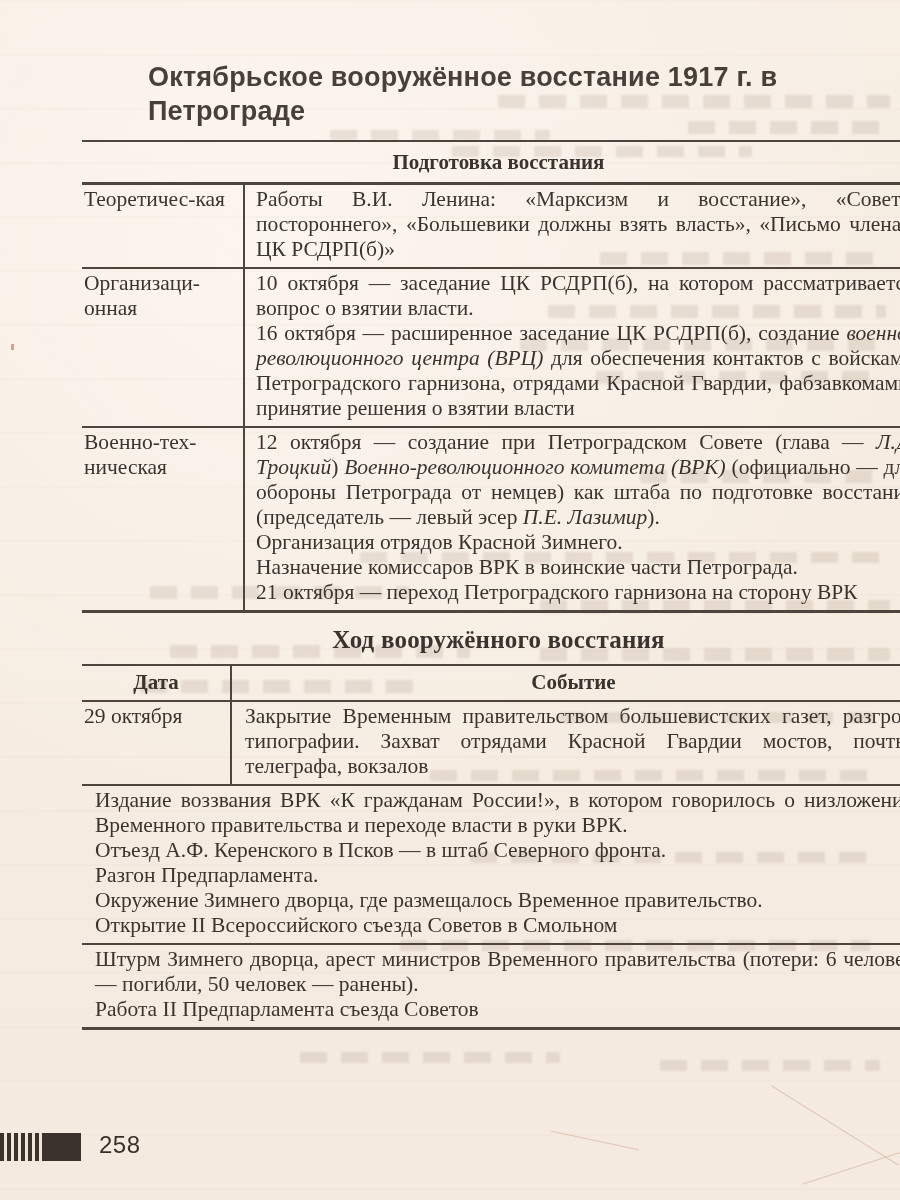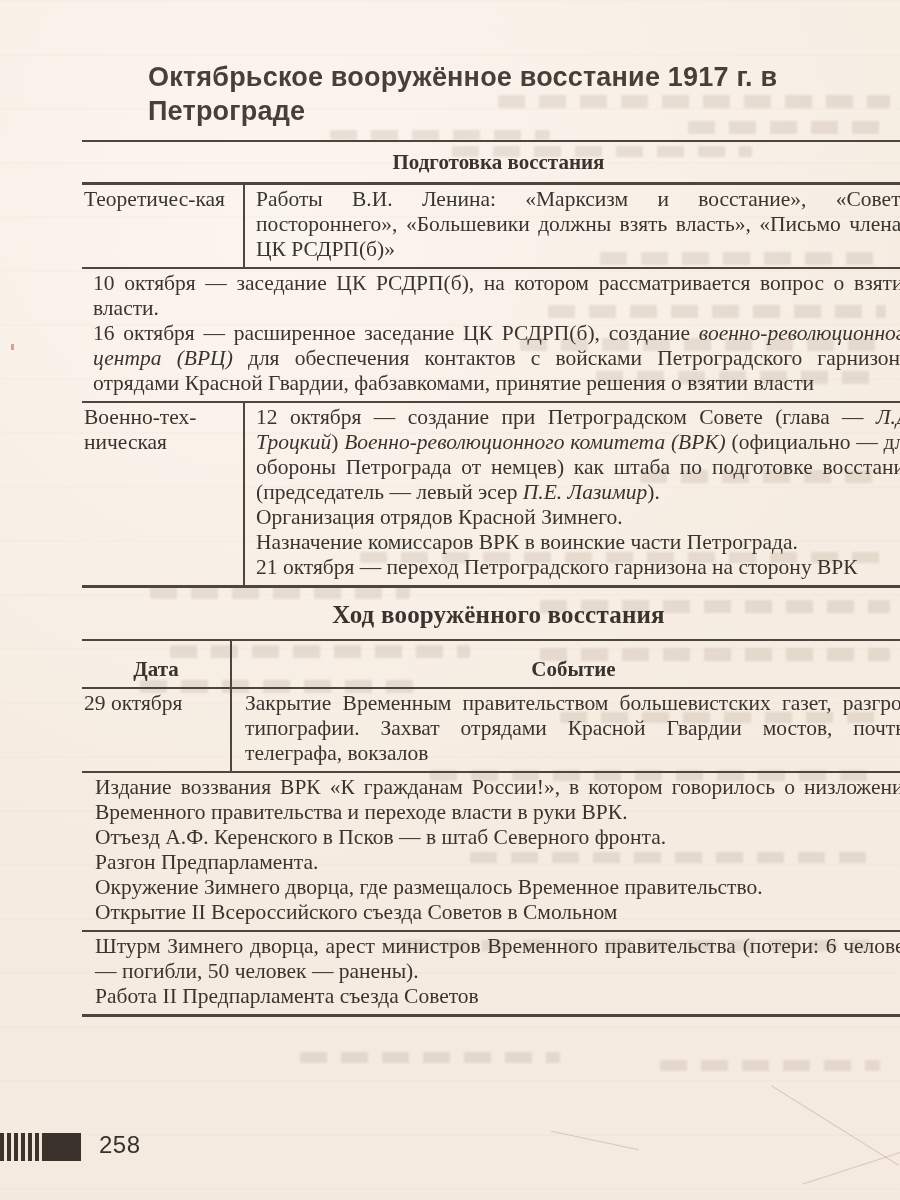--- a/index.html
+++ b/index.html
@@ -56,21 +56,21 @@
 
   .h2{
     text-align:center;
     font-weight:700;
     font-size:25px;
     margin:13px 0 10px;
     letter-spacing:.2px;
   }
 
   .tbl2 .hrow{display:flex;border-top:2px solid var(--line);border-bottom:2px solid var(--line);}
-  .tbl2 .hcell{font-weight:700;font-size:21px;padding:16px 0 5px;text-align:center;}
+  .tbl2 .hcell{font-weight:700;font-size:21px;padding:4px 0 5px;text-align:center;}
   .tbl2 .hdate{flex:0 0 150px;border-right:2px solid var(--line);}
   .tbl2 .hevent{flex:1 1 auto;}
   .tbl2 .cell.label{flex:0 0 150px;font-weight:400;white-space:nowrap;}
   .tbl2 .cell.body{padding-left:13px;}
 
   
   .barcode{position:absolute;left:0;top:1133px;width:81px;height:28px;display:flex;}
   .barcode .stripes{
     width:45px;height:100%;
     background:repeating-linear-gradient(90deg,#3a322b 0 3.5px,#efe5d9 3.5px 7px);
@@ -133,20 +133,21 @@
   <div class="tbl tbl1">
     <div class="caption head-rule">Подготовка восстания</div>
 
     <div class="row">
       <div class="cell label">Теоретичес-кая</div>
       <div class="cell body">
           <div class="para"><span>Работы В.И. Ленина: «Марксизм и восстание», «Советы постороннего», «Большевики должны взять власть», «Письмо членам ЦК РСДРП(б)»</span></div>
         </div>
     </div>
     <div class="row">
+      <div class="cell label">Организаци-онная</div>
       <div class="cell body">
           <div class="para"><span>10 октября — заседание ЦК РСДРП(б), на котором рассматривается вопрос о взятии власти.</span></div>
           <div class="para"><span>16 октября — расширенное заседание ЦК РСДРП(б), создание </span><span class="it">военно-революционного центра (ВРЦ)</span><span> для обеспечения контактов с войсками Петроградского гарнизона, отрядами Красной Гвардии, фабзавкомами, принятие решения о взятии власти</span></div>
         </div>
     </div>
     <div class="row">
       <div class="cell label">Военно-тех-ническая</div>
       <div class="cell body">
           <div class="para"><span>12 октября — создание при Петроградском Совете (глава — </span><span class="it">Л.Д. Троцкий</span><span>) </span><span class="it">Военно-революционного комитета (ВРК)</span><span> (официально — для обороны Петрограда от немцев) как штаба по подготовке восстания (председатель — левый эсер </span><span class="it">П.Е. Лазимир</span><span>).</span></div>
           <div class="para"><span>Организация отрядов Красной Зимнего.</span></div>

